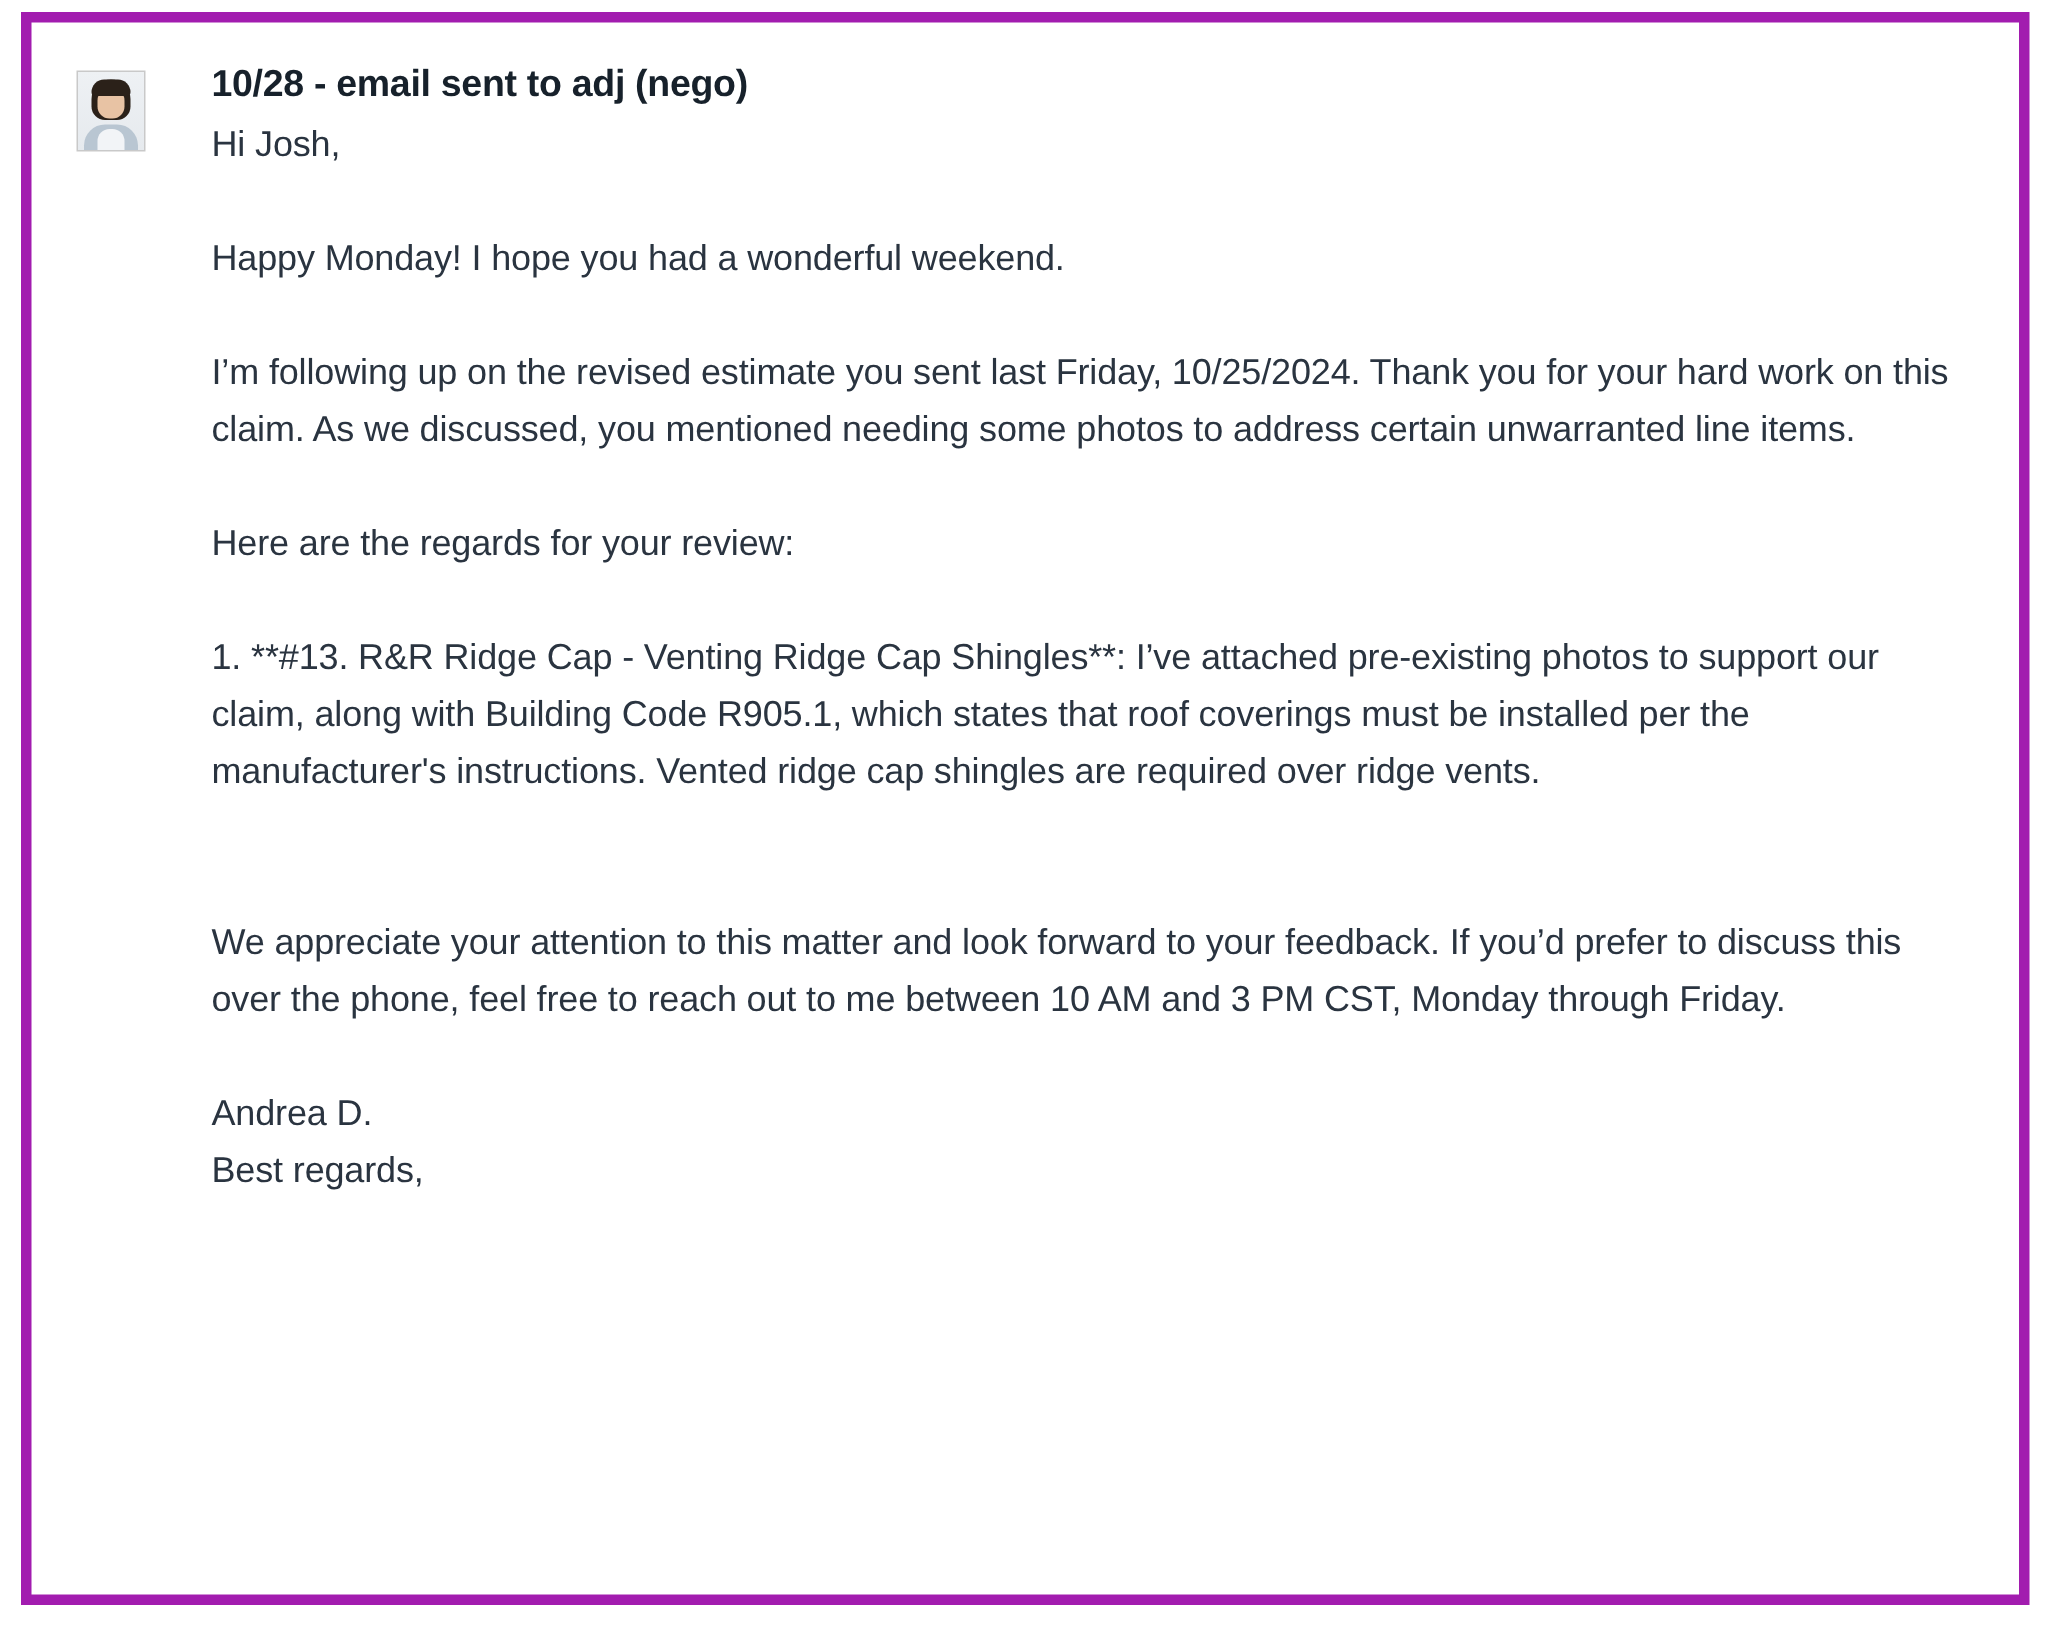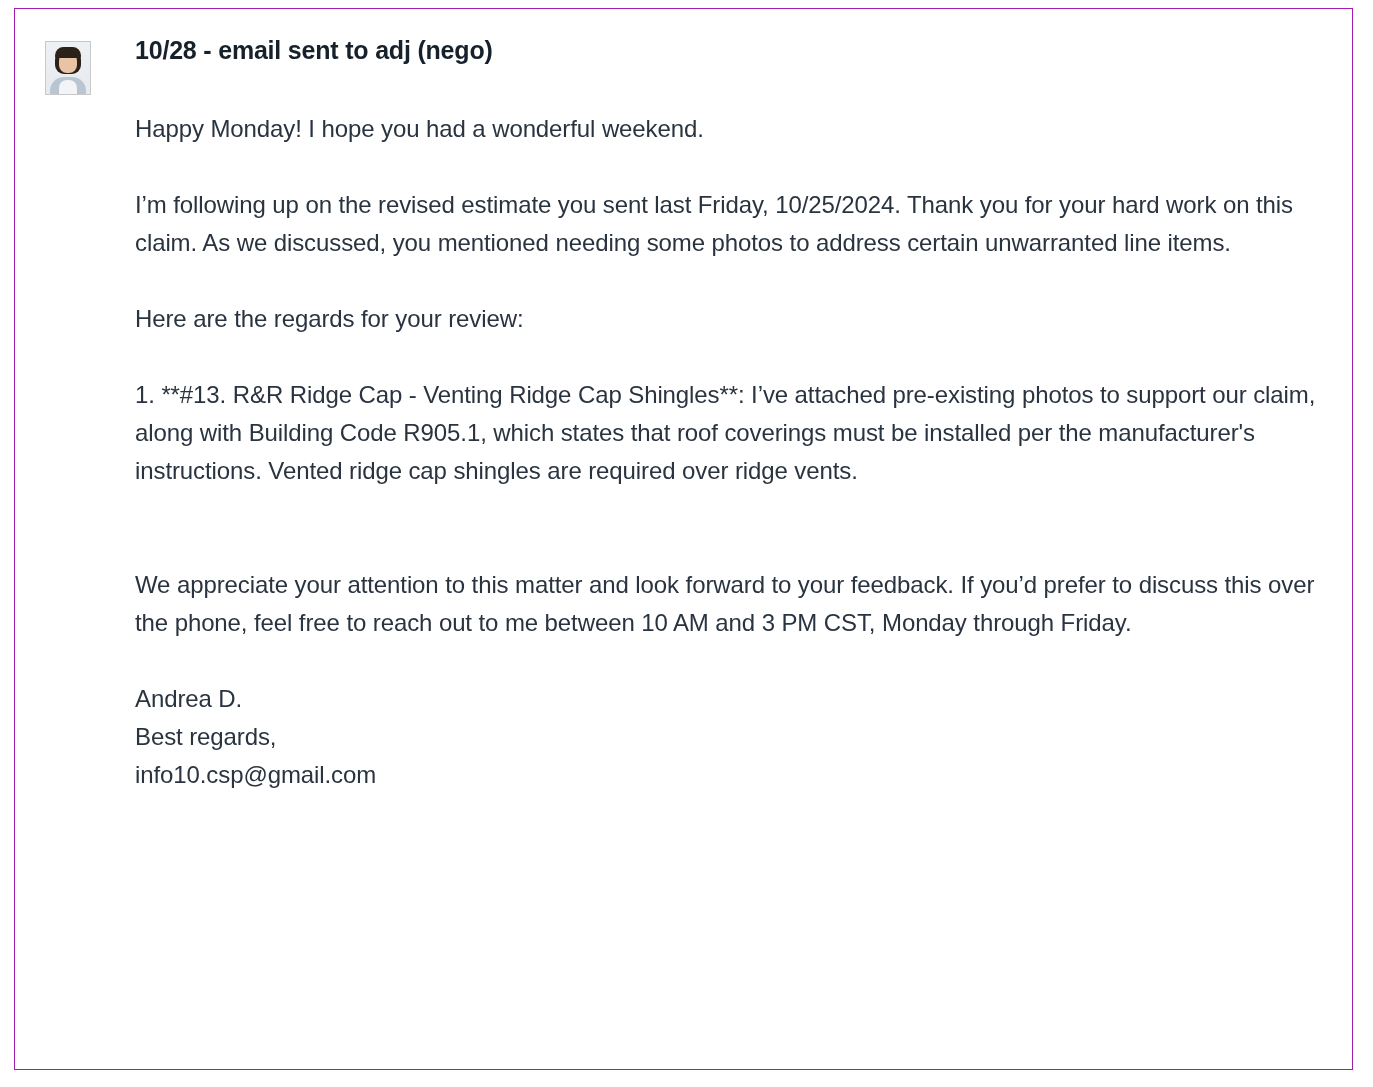--- a/index.html
+++ b/index.html
@@ -13,21 +13,21 @@
     height: 1087px;
     overflow: hidden;
   }
   .note-card {
     position: absolute;
     left: 14px;
     top: 8px;
     width: 1339px;
     height: 1062px;
     box-sizing: border-box;
-    border: 1px solid #a21caf;
+    border: 7px solid #a21caf;
     background: #ffffff;
     display: flex;
     flex-direction: row;
     padding: 26px 20px 10px 22px;
   }
   .avatar-col {
     width: 62px;
     flex: 0 0 62px;
     display: flex;
     flex-direction: column;
@@ -128,31 +128,31 @@
       <div class="hair-front"></div>
       <div class="body"></div>
       <div class="shirt"></div>
     </div>
   </div>
 
   <div class="content-col">
     <div class="note-title">10/28 - email sent to adj (nego)</div>
 
     <div class="body-text">
+      <p class="para">Hi Josh,</p>
       <div class="spacer"></div>
       <p class="para">Happy Monday! I hope you had a wonderful weekend.</p>
       <div class="spacer"></div>
       <p class="para">I’m following up on the revised estimate you sent last Friday, 10/25/2024. Thank you for your hard work on this claim. As we discussed, you mentioned needing some photos to address certain unwarranted line items.</p>
       <div class="spacer"></div>
       <p class="para">Here are the regards for your review:</p>
       <div class="spacer"></div>
       <p class="para">1. **#13. R&amp;R Ridge Cap - Venting Ridge Cap Shingles**: I’ve attached pre-existing photos to support our claim, along with Building Code R905.1, which states that roof coverings must be installed per the manufacturer's instructions. Vented ridge cap shingles are required over ridge vents.</p>
       <div class="spacer"></div>
       <div class="spacer"></div>
       <p class="para">We appreciate your attention to this matter and look forward to your feedback. If you’d prefer to discuss this over the phone, feel free to reach out to me between 10 AM and 3 PM CST, Monday through Friday.</p>
       <div class="spacer"></div>
       <p class="sig-line">Andrea D.</p>
       <p class="sig-line">Best regards,</p>
-      <p class="sig-line">info10.csp@gmail.com</p>
     </div>
   </div>
 
 </div>
 
 </body></html>

